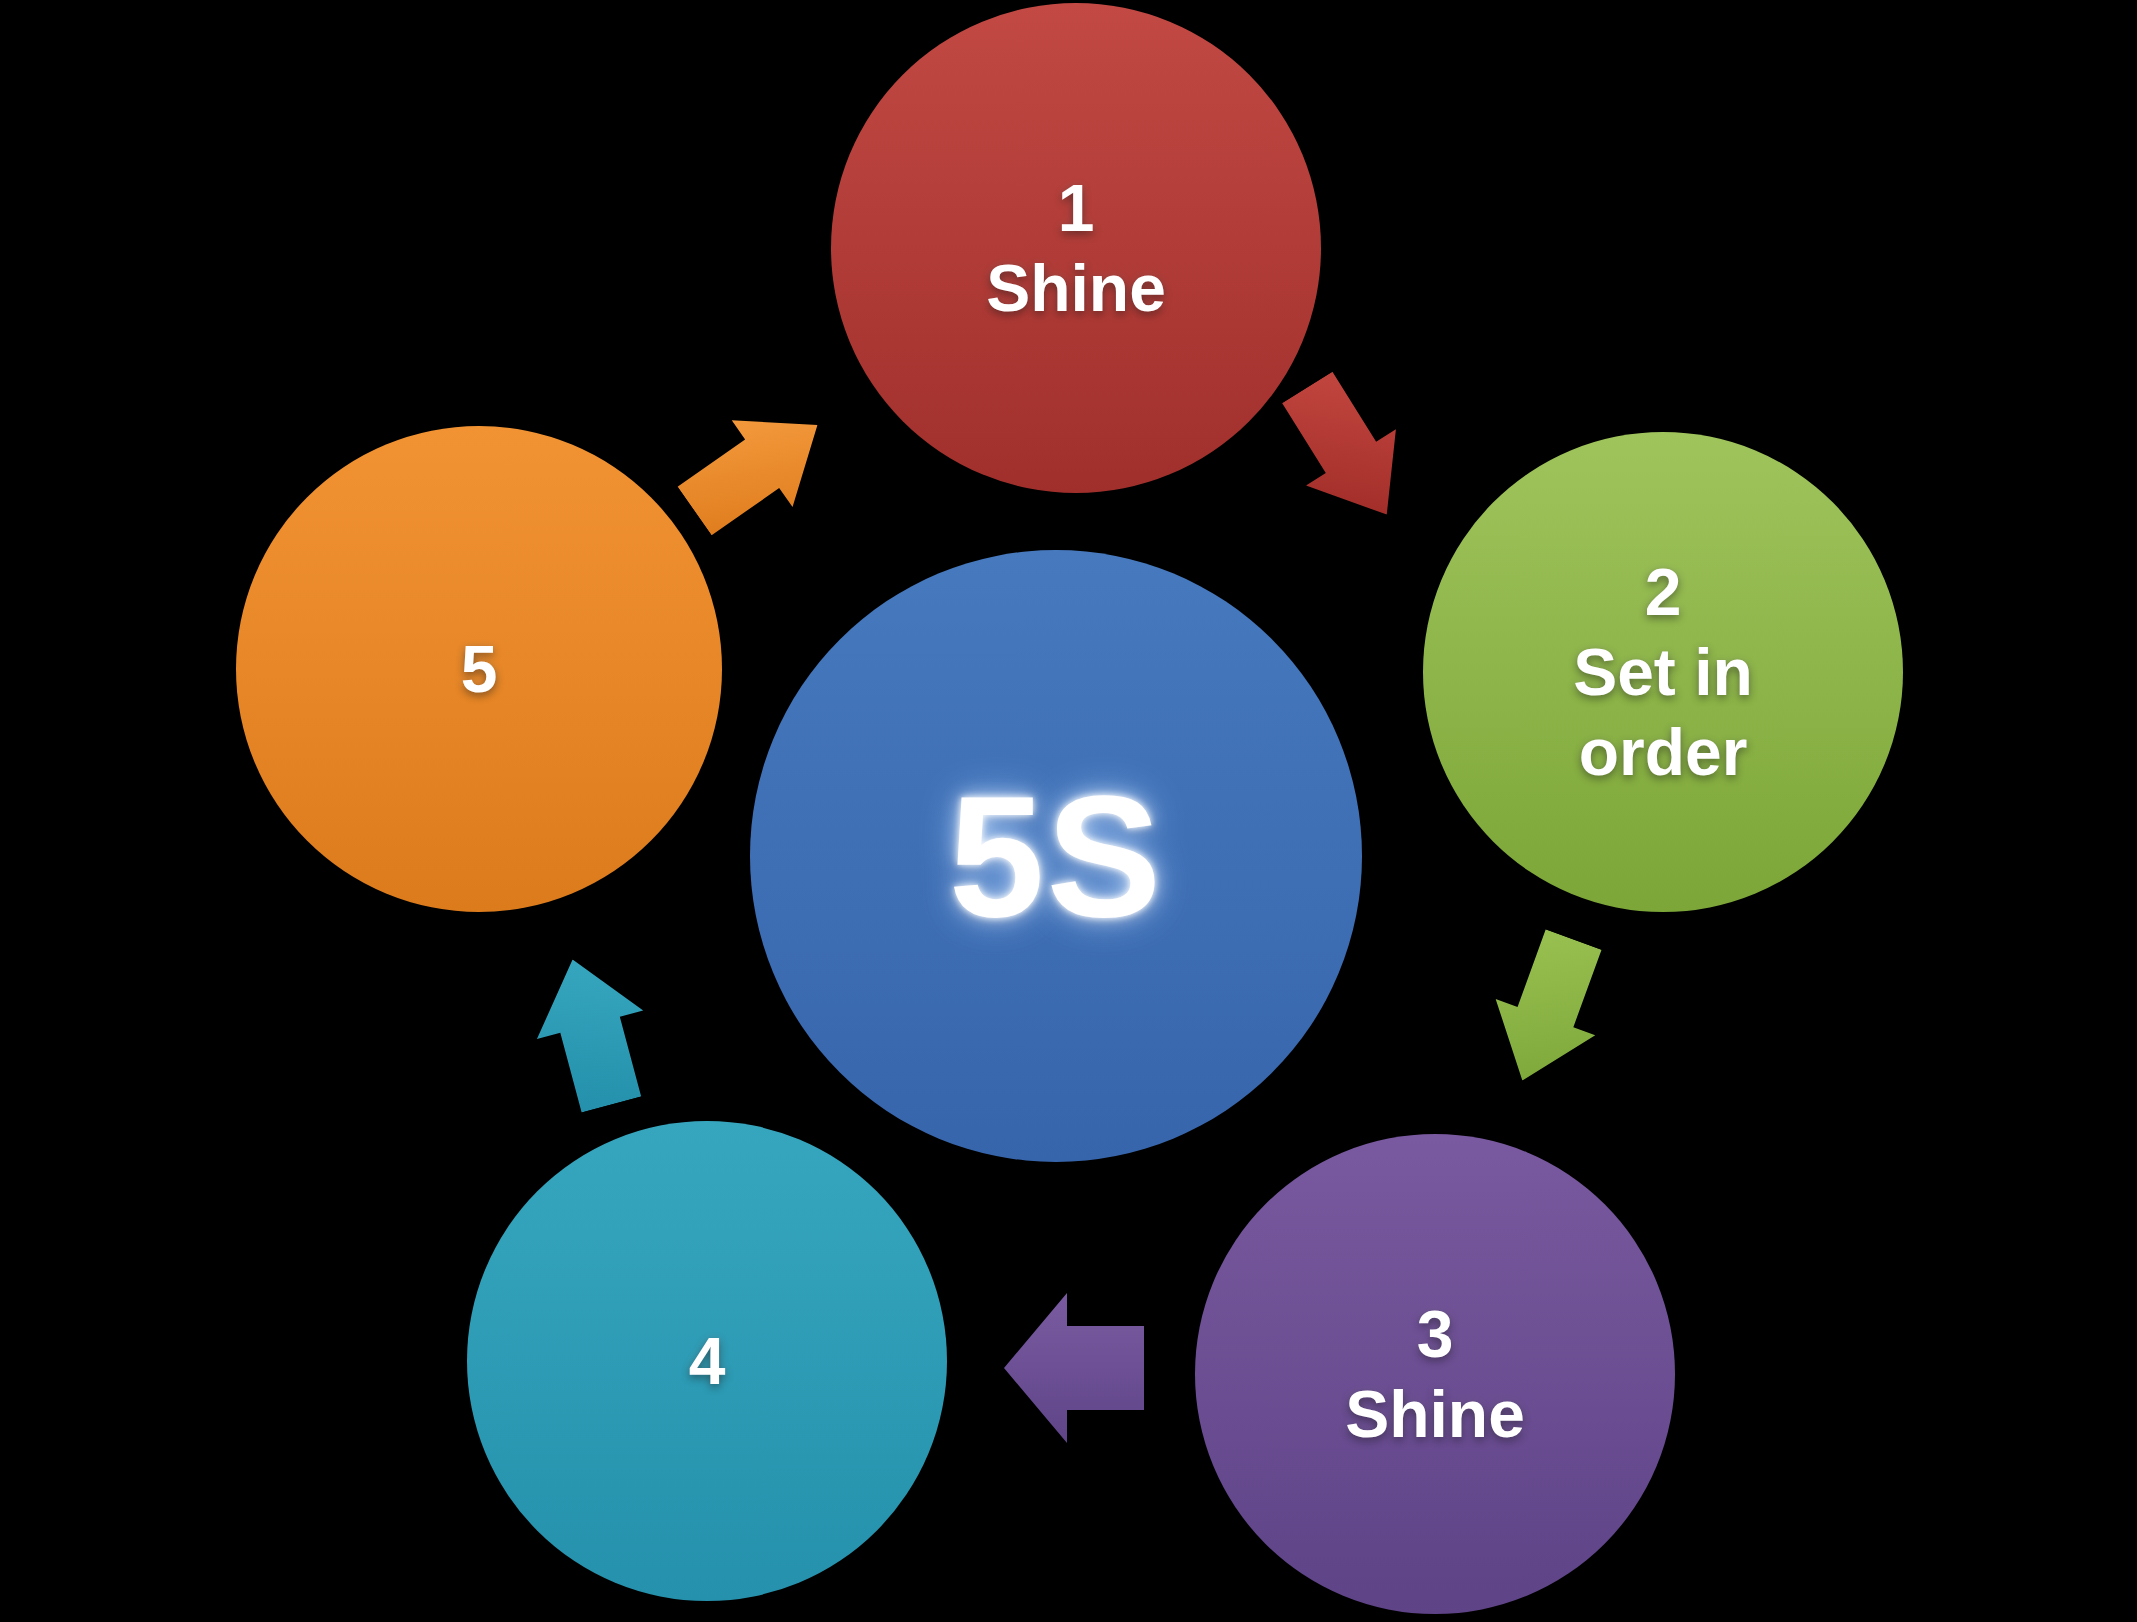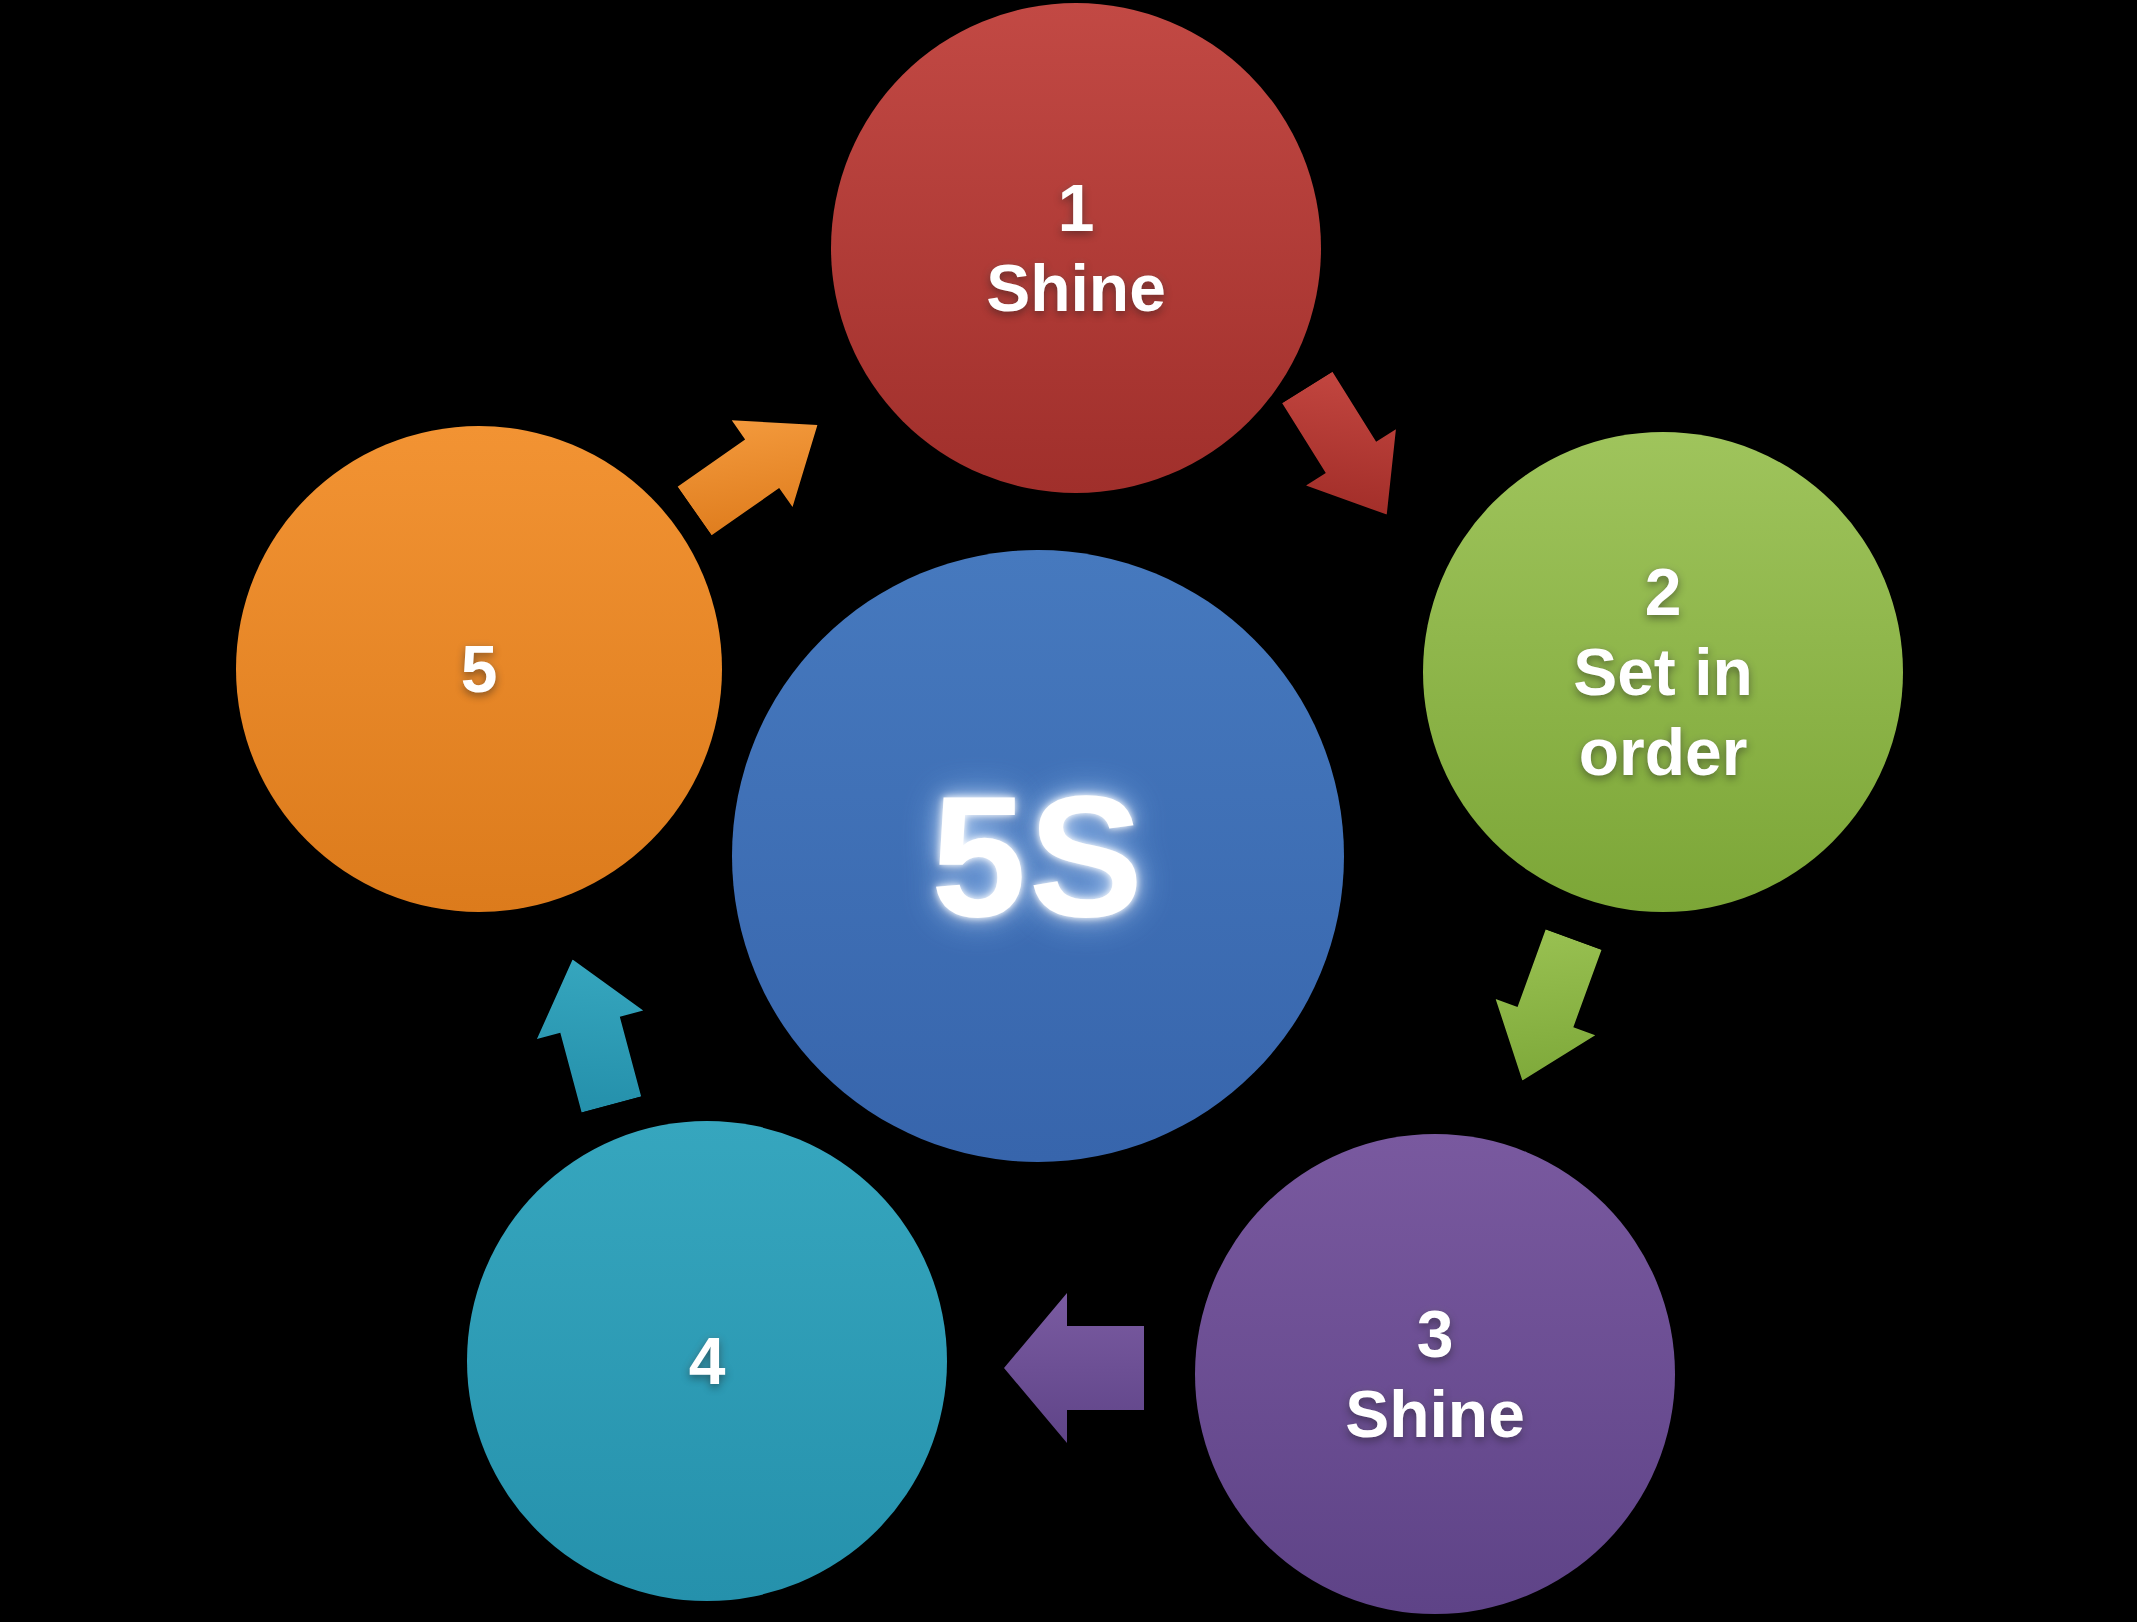--- a/index.html
+++ b/index.html
@@ -40,21 +40,21 @@
   #c-shine       { left: 1195px; top: 1134px; width: 480px; height: 480px;
                    background: linear-gradient(180deg, #79599F 0%, #5E4387 100%); }
   #c-standardize { left: 467px;  top: 1121px; width: 480px; height: 480px;
                    background: linear-gradient(180deg, #36A6BE 0%, #2591AC 100%); }
   #c-sustain     { left: 236px;  top: 426px;  width: 486px; height: 486px;
                    background: linear-gradient(180deg, #F29333 0%, #DC7B1C 100%); }
   #c-setinorder .lbl { width: 310px; }   
 
   
   #c-center {
-    left: 732px; top: 550px; width: 612px; height: 612px;
+    left: 750px; top: 550px; width: 612px; height: 612px;
     background: linear-gradient(180deg, #4679BE 0%, #3765AC 100%);
     text-align: right;
   }
   #c-center .core-label {
     font-size: 172px;
     font-weight: bold;
     color: #ffffff;
     letter-spacing: 2px;
     text-shadow:
       0 0 7px #ffffff,

